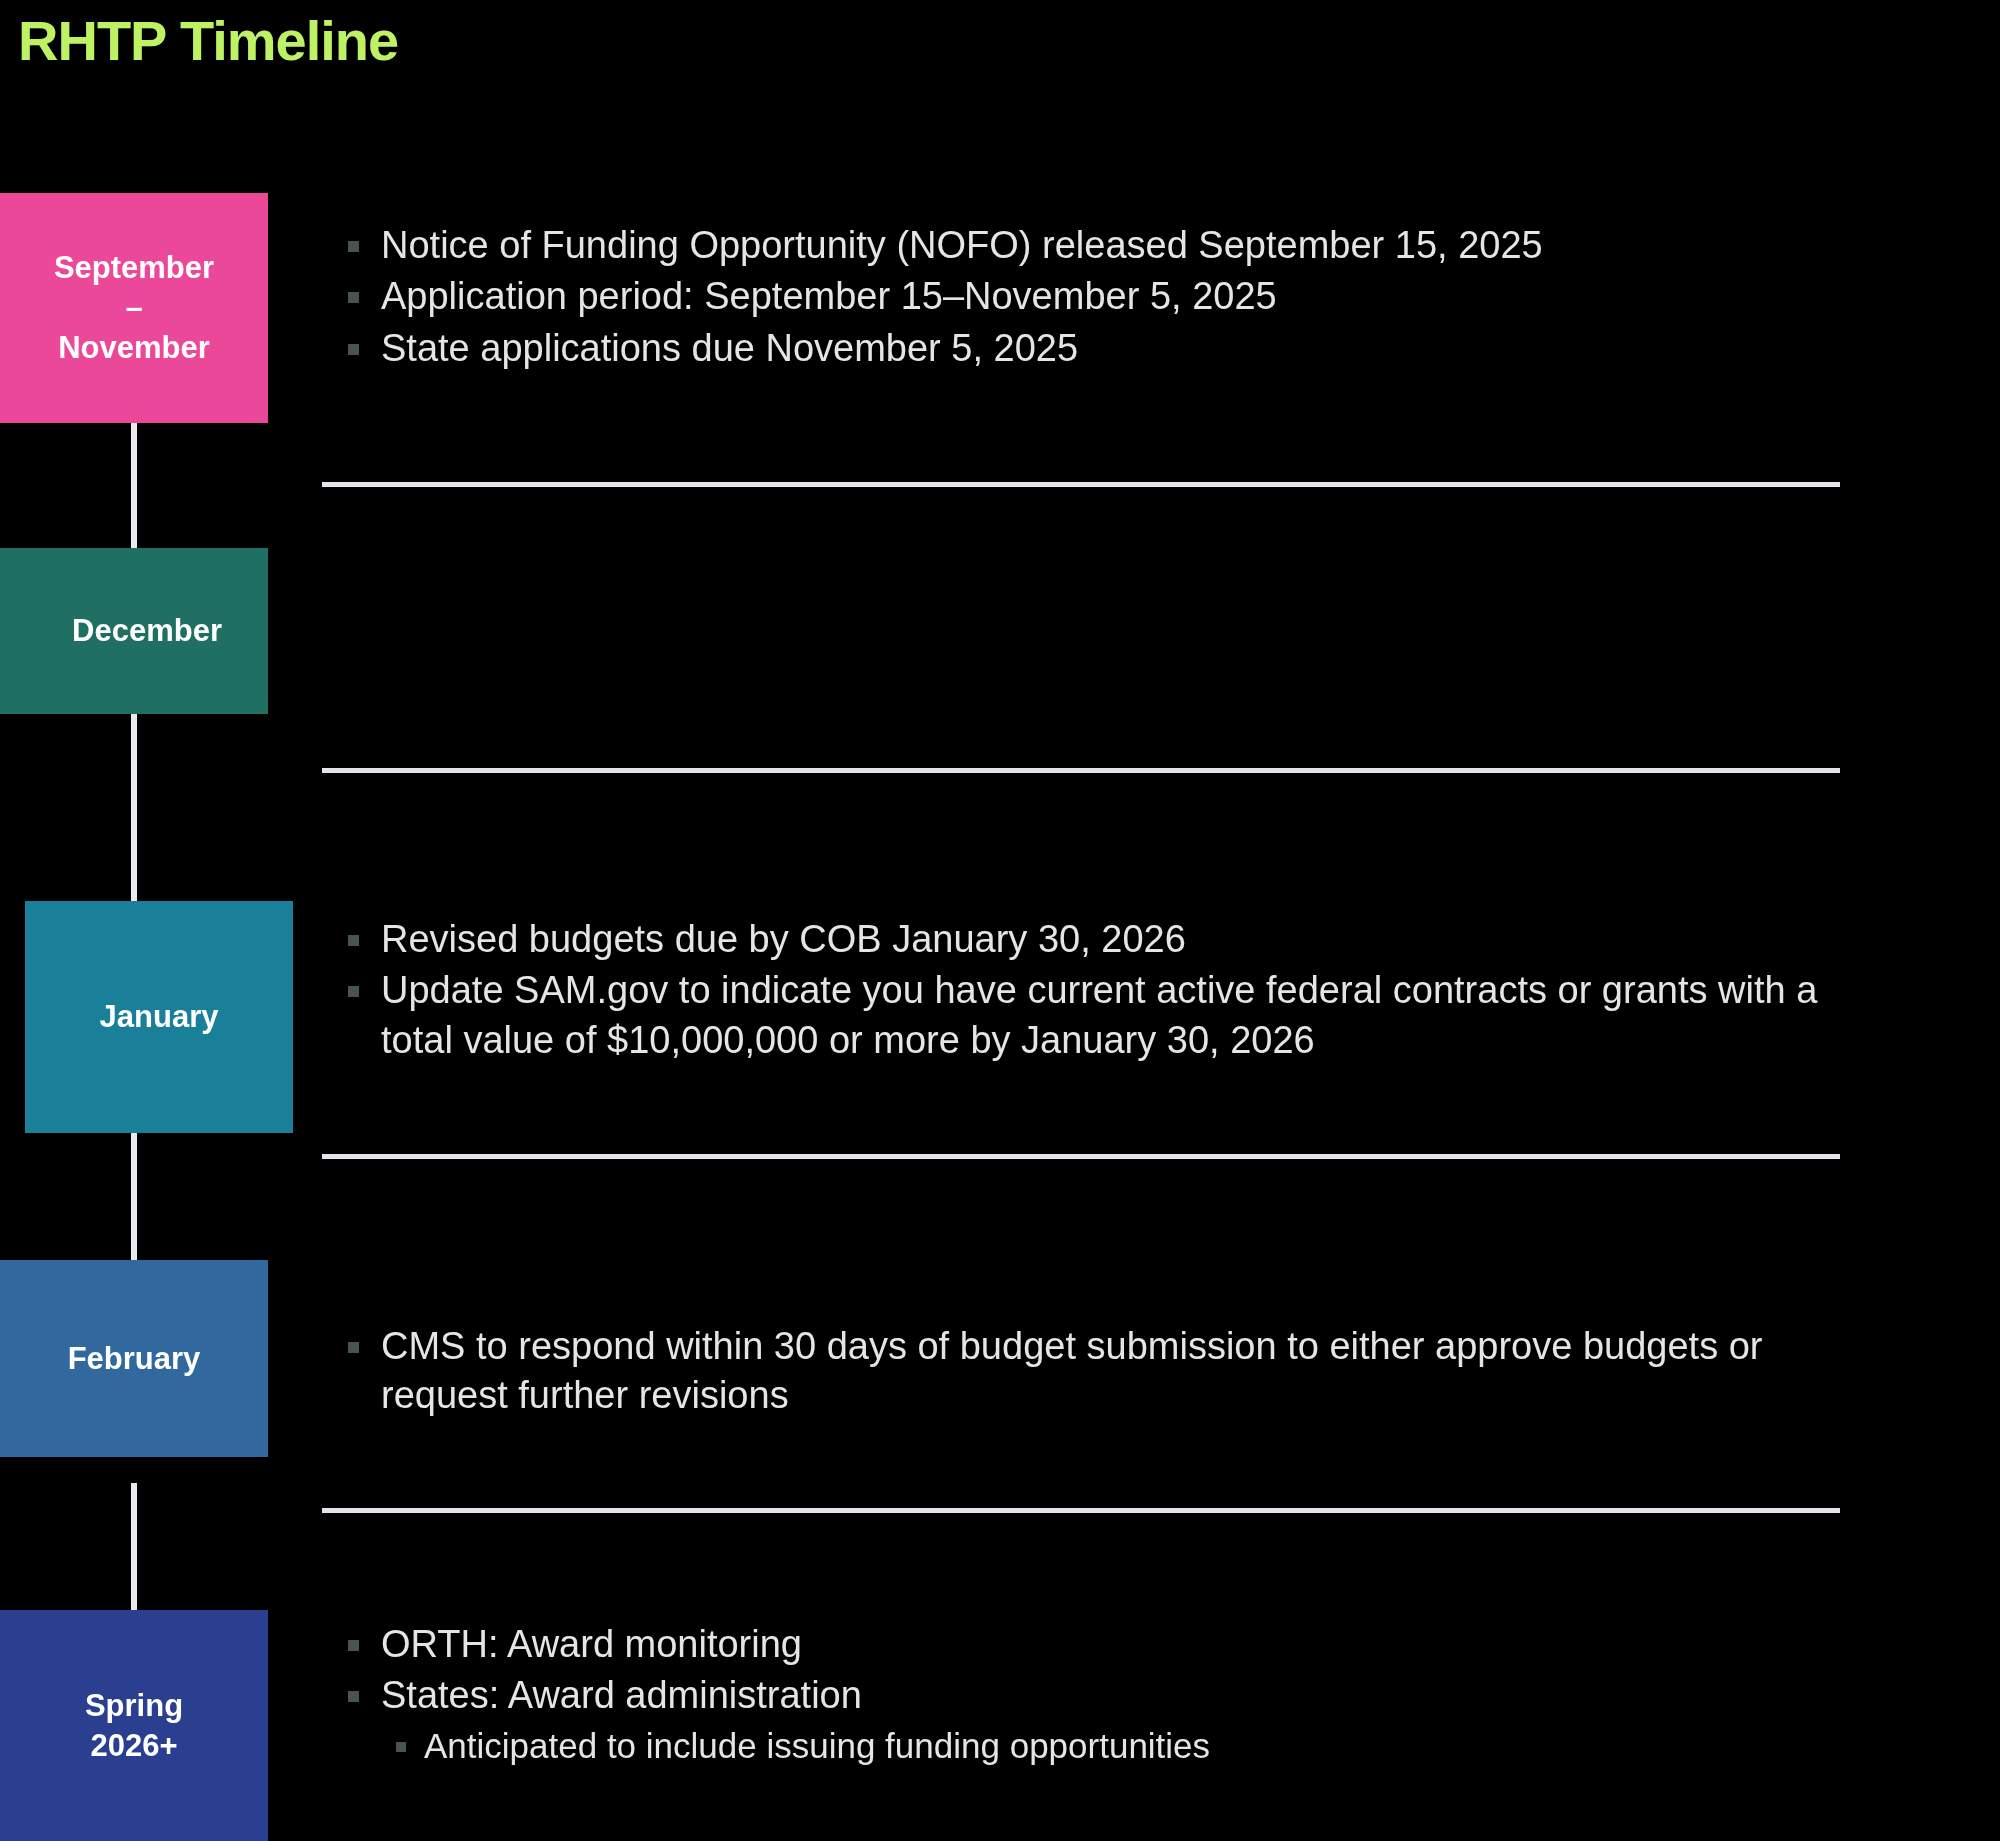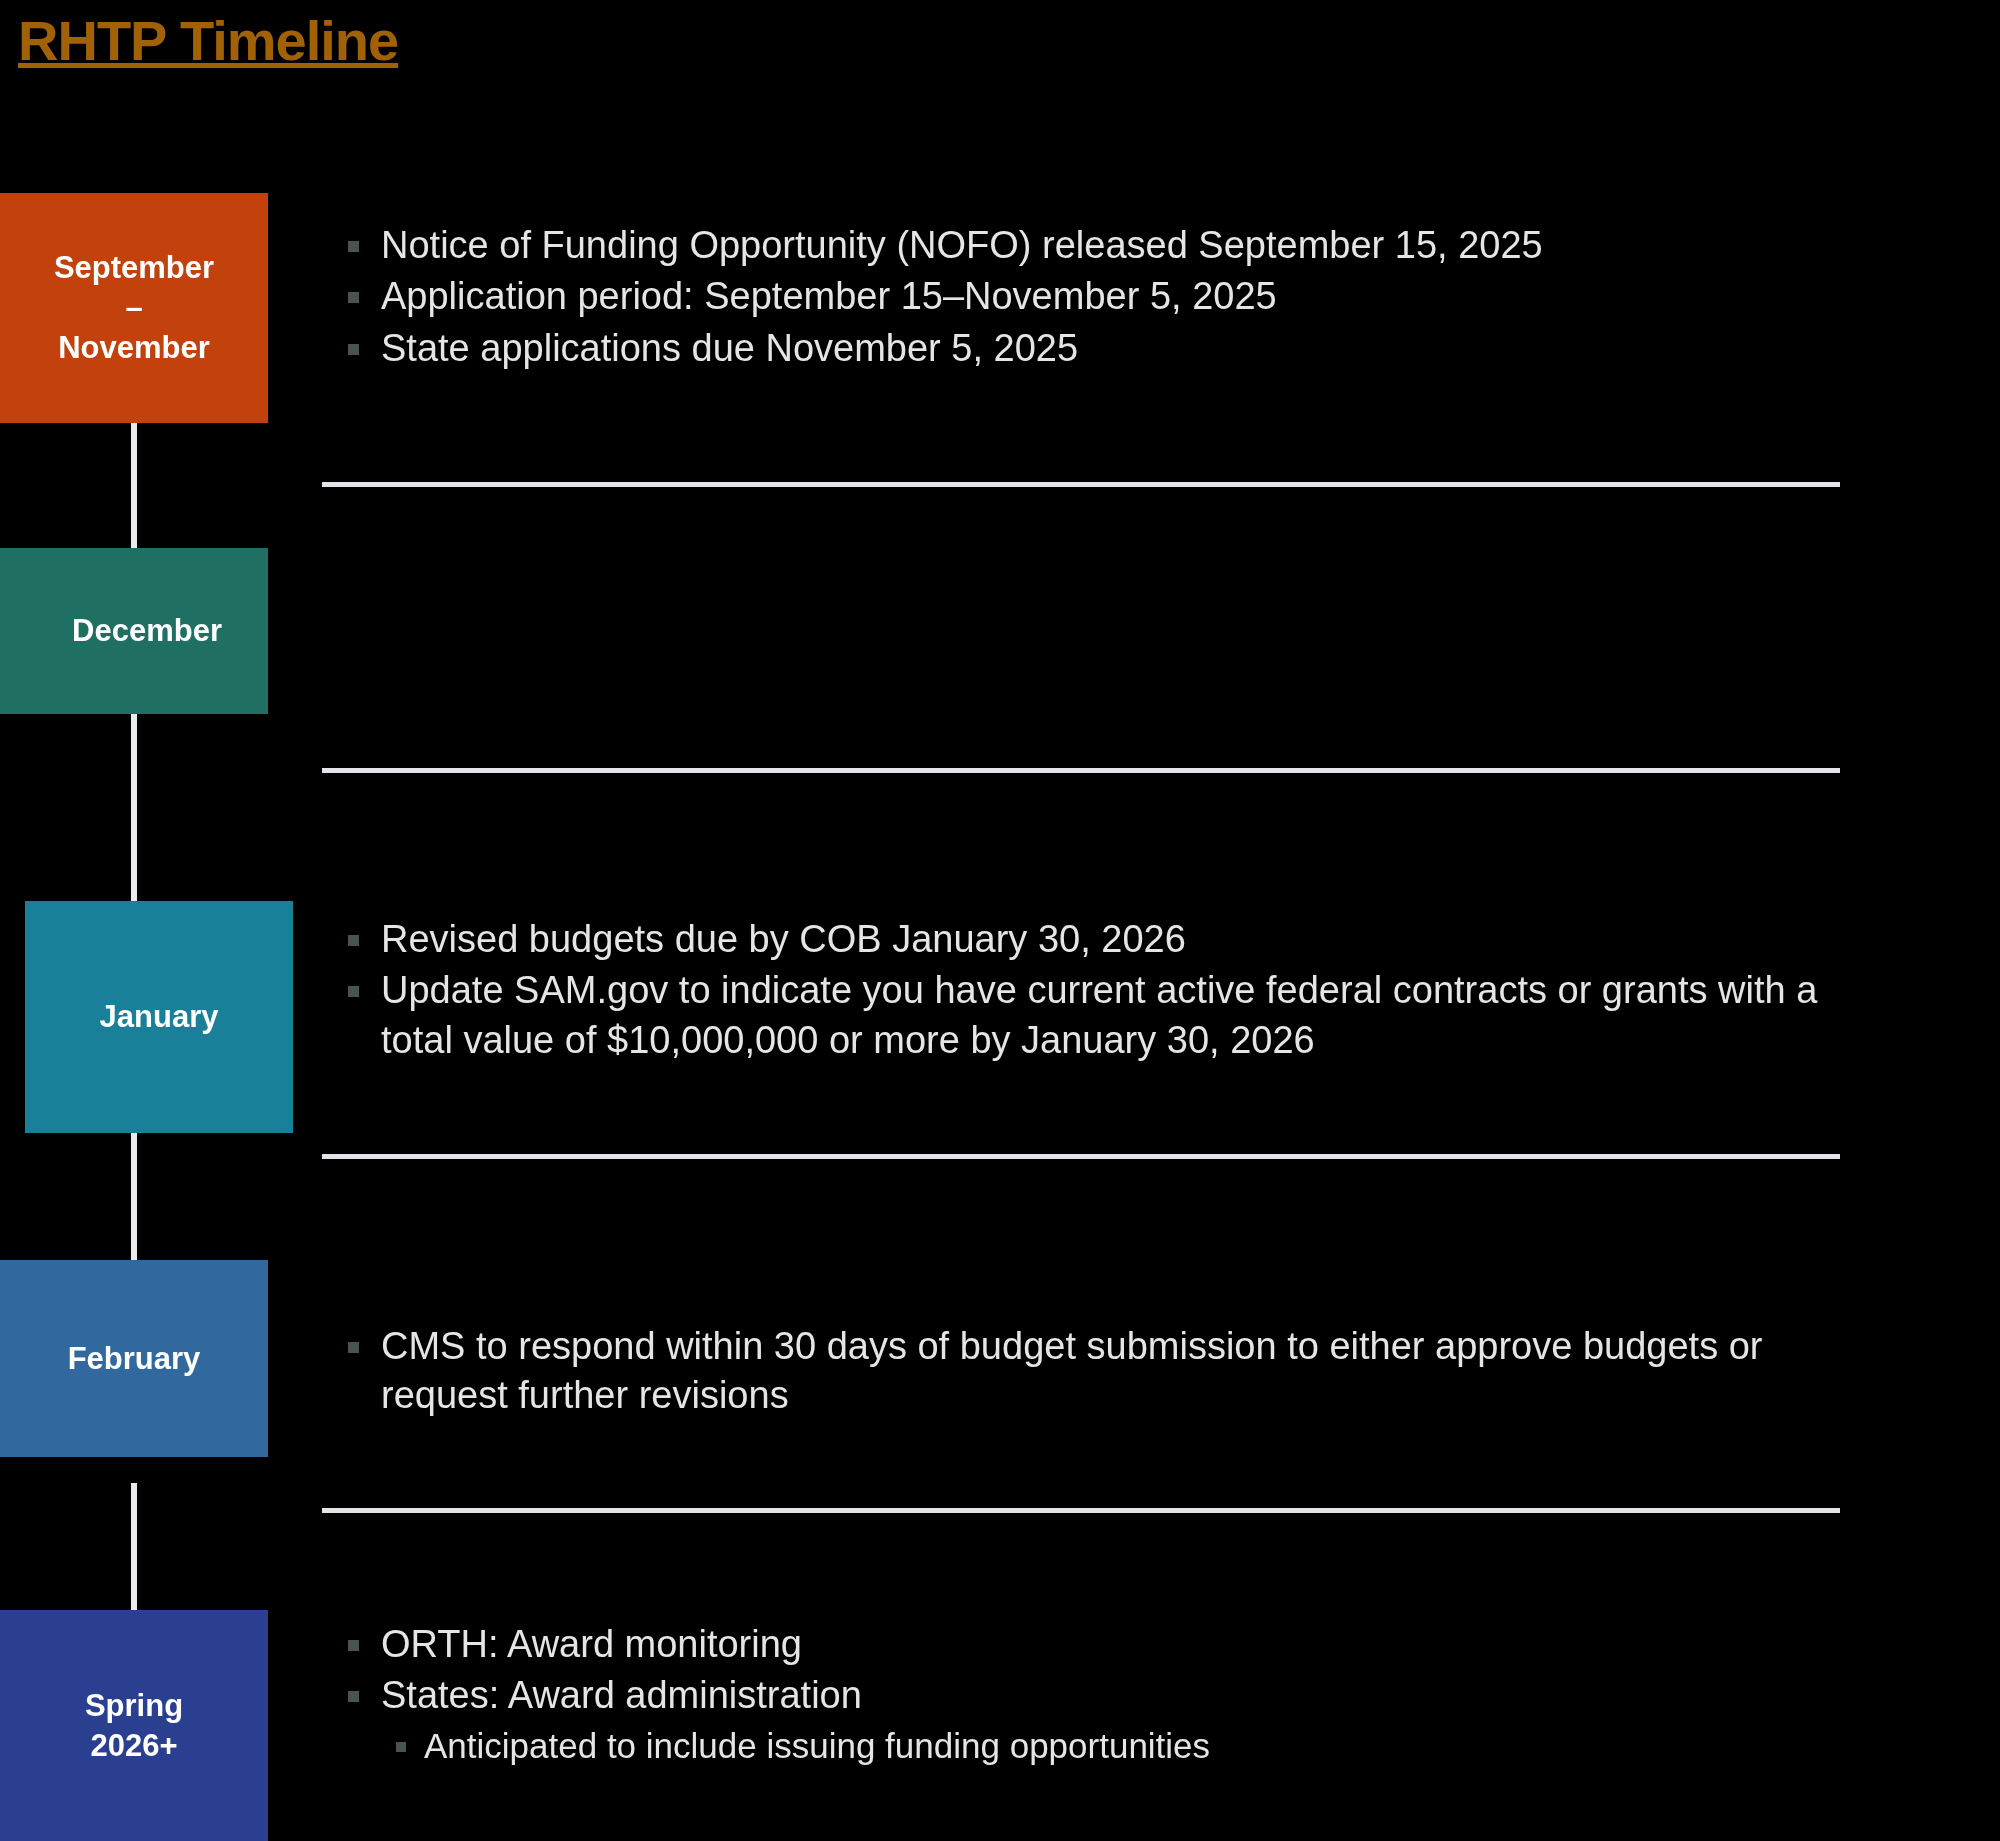--- a/index.html
+++ b/index.html
@@ -16,24 +16,23 @@
     position: relative;
   }
 
   
   .page-title {
     position: absolute;
     left: 18px;
     top: 8px;
     font-size: 56px;
     font-weight: bold;
-    color: #a16207;
+    color: #bef264;
     letter-spacing: -1px;
     white-space: nowrap;
-    text-decoration: underline;
   }
 
   
   .timeline {
     position: absolute;
     left: 0;
     top: 0;
     width: 2000px;
     height: 1841px;
   }
@@ -131,21 +130,21 @@
   <div class="connector" style="top:423px;height:125px;"></div>
   <div class="connector" style="top:714px;height:187px;"></div>
   <div class="connector" style="top:1133px;height:127px;"></div>
   <div class="connector" style="top:1483px;height:127px;"></div>
 
   <div class="divider" style="top:482px;"></div>
   <div class="divider" style="top:768px;"></div>
   <div class="divider" style="top:1154px;"></div>
   <div class="divider" style="top:1508px;"></div>
 
-  <div class="month-block" style="top:193px;height:230px;background:#c2410c;">
+  <div class="month-block" style="top:193px;height:230px;background:#ec4899;">
     <div class="month-line">September</div>
     <div class="month-line">–</div>
     <div class="month-line">November</div>
   </div>
   <div class="content-block" style="top:221px;">
     <div class="bullet-row">
       <span class="marker"></span>
       <span class="btext">Notice of Funding Opportunity (NOFO) released September 15, 2025</span>
     </div>
     <div class="bullet-row">

